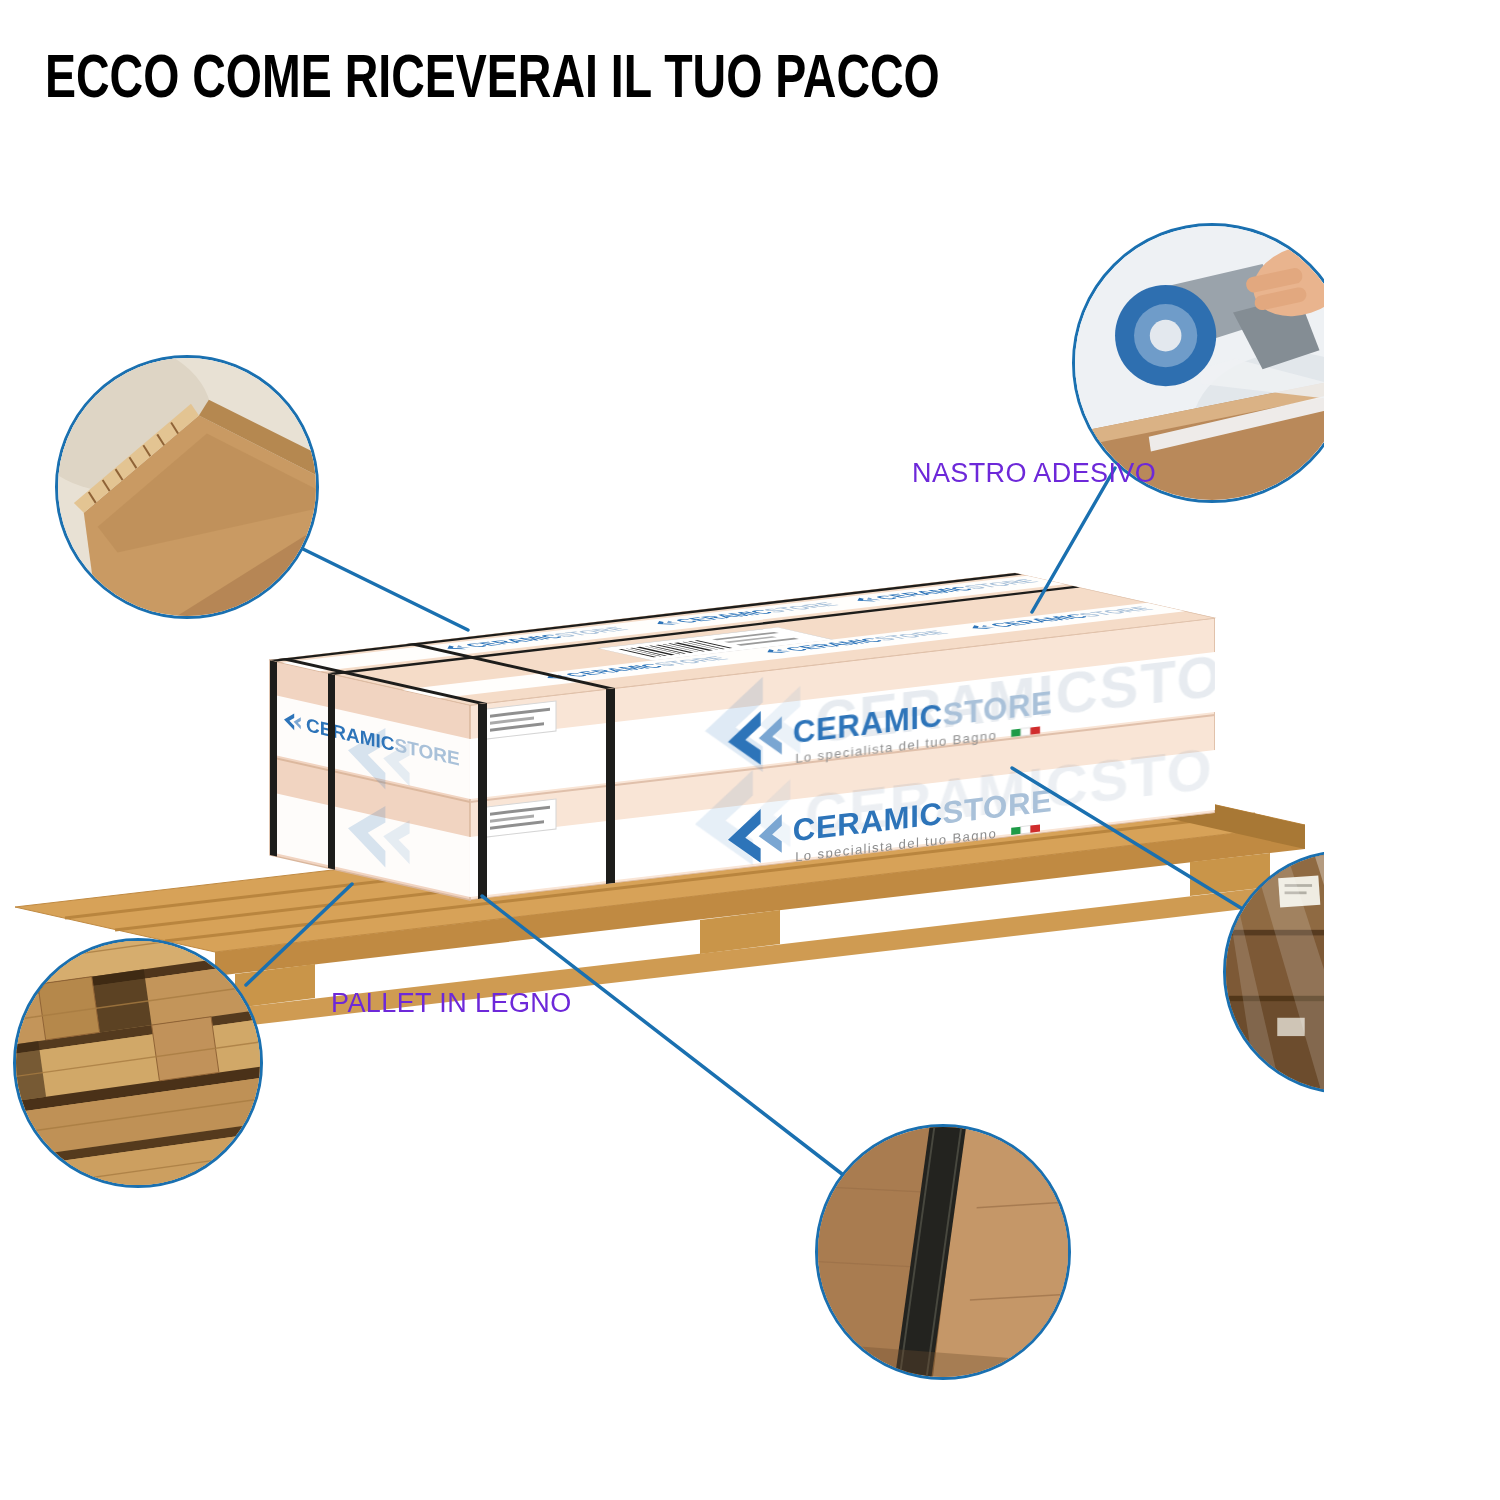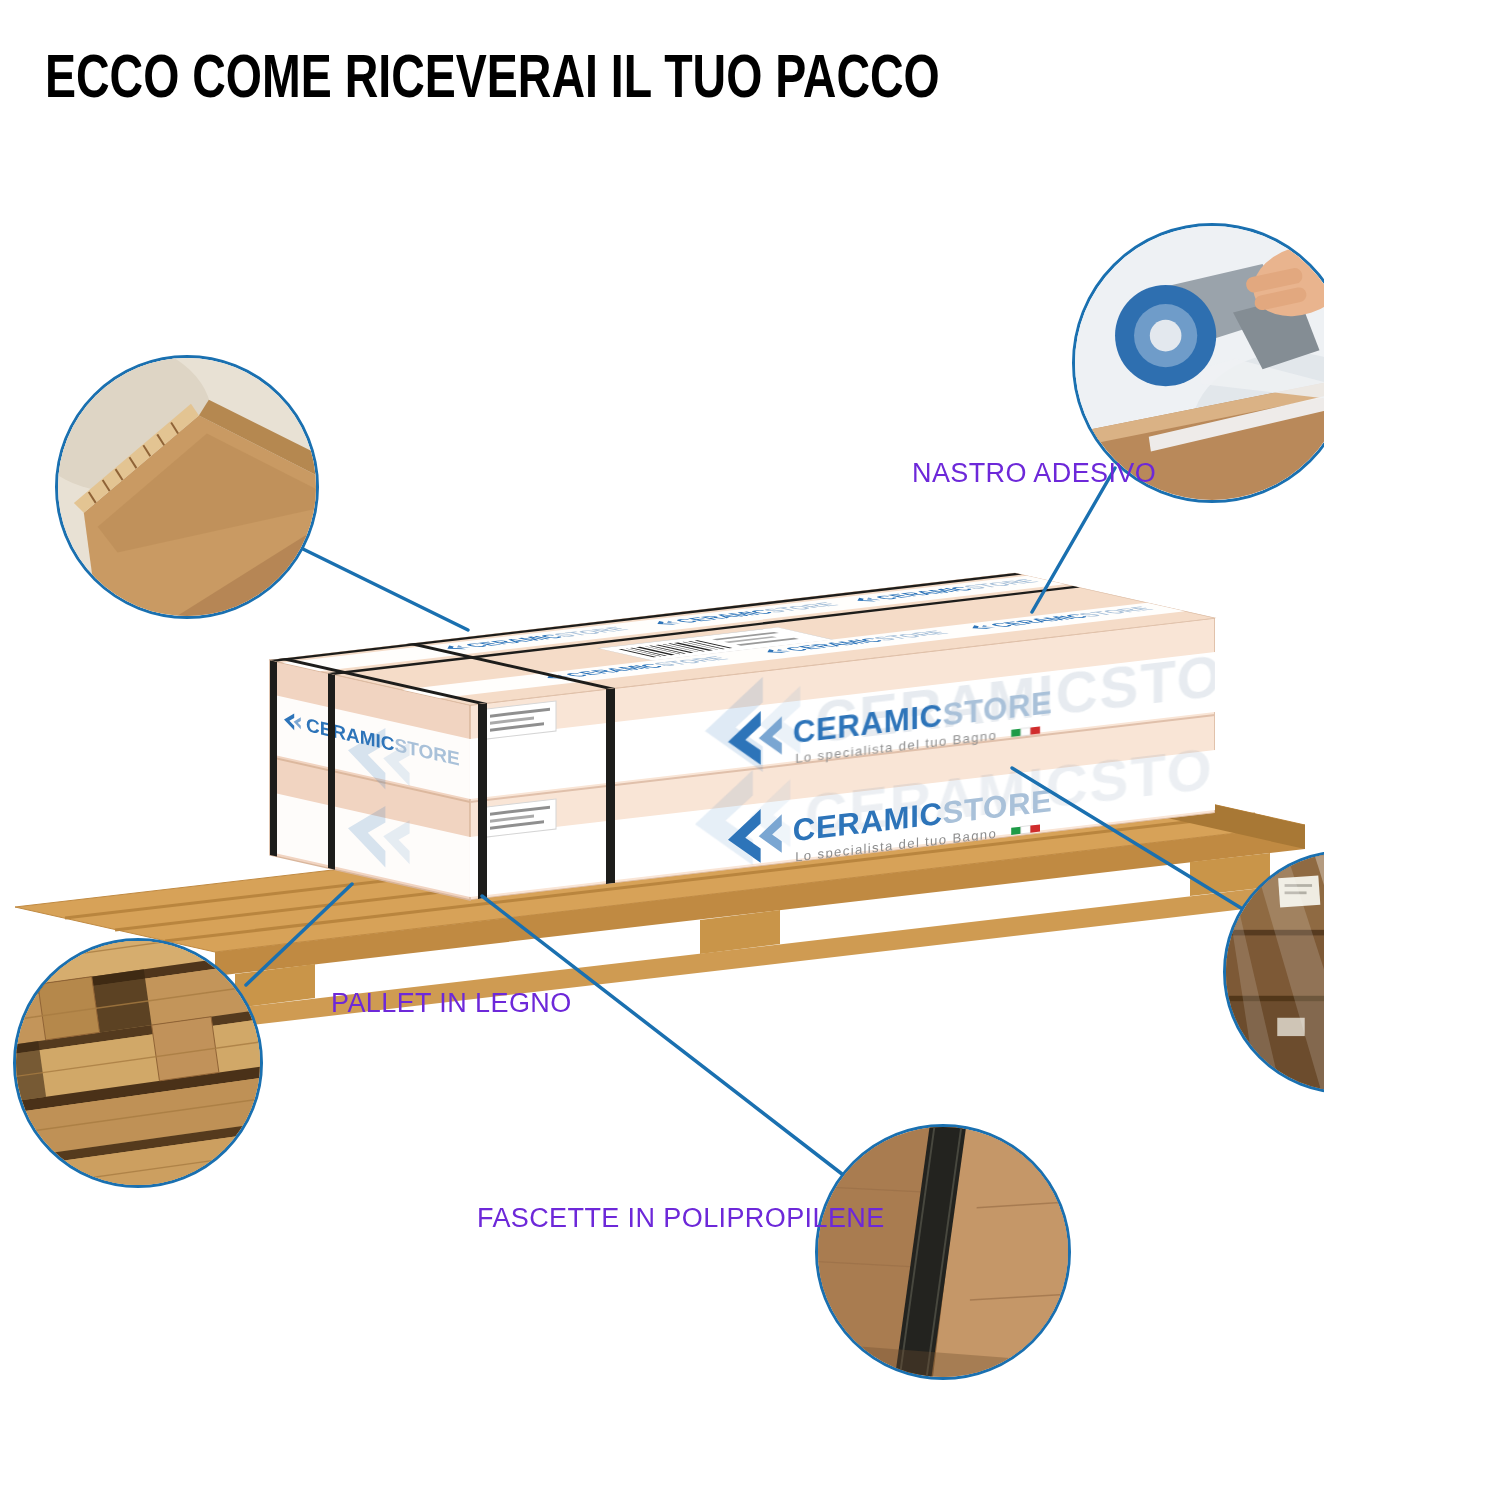--- a/index.html
+++ b/index.html
@@ -300,15 +300,14 @@
       </g>
       <polygon points="116,0 154,0 118,260 80,260" fill="#23231f"></polygon>
       <line x1="121" y1="0" x2="85" y2="260" stroke="#48483f" stroke-width="2"></line>
       <line x1="149" y1="0" x2="113" y2="260" stroke="#48483f" stroke-width="2"></line>
       <polygon points="0,225 260,245 260,260 0,260" fill="#6e4e2e" opacity="0.35"></polygon>
     </svg>
   </div>
 
   <div class="callout-label" style="left:912px; top:458px;">NASTRO ADESIVO</div>
   <div class="callout-label" style="left:303px; top:988px;margin-left:28px;">PALLET IN LEGNO</div>
-  <div class="callout-label" style="left:477px; top:1203px;">FASCETTE IN POLIPROPILENE</div>
 
 </div>
 
 </body></html>

